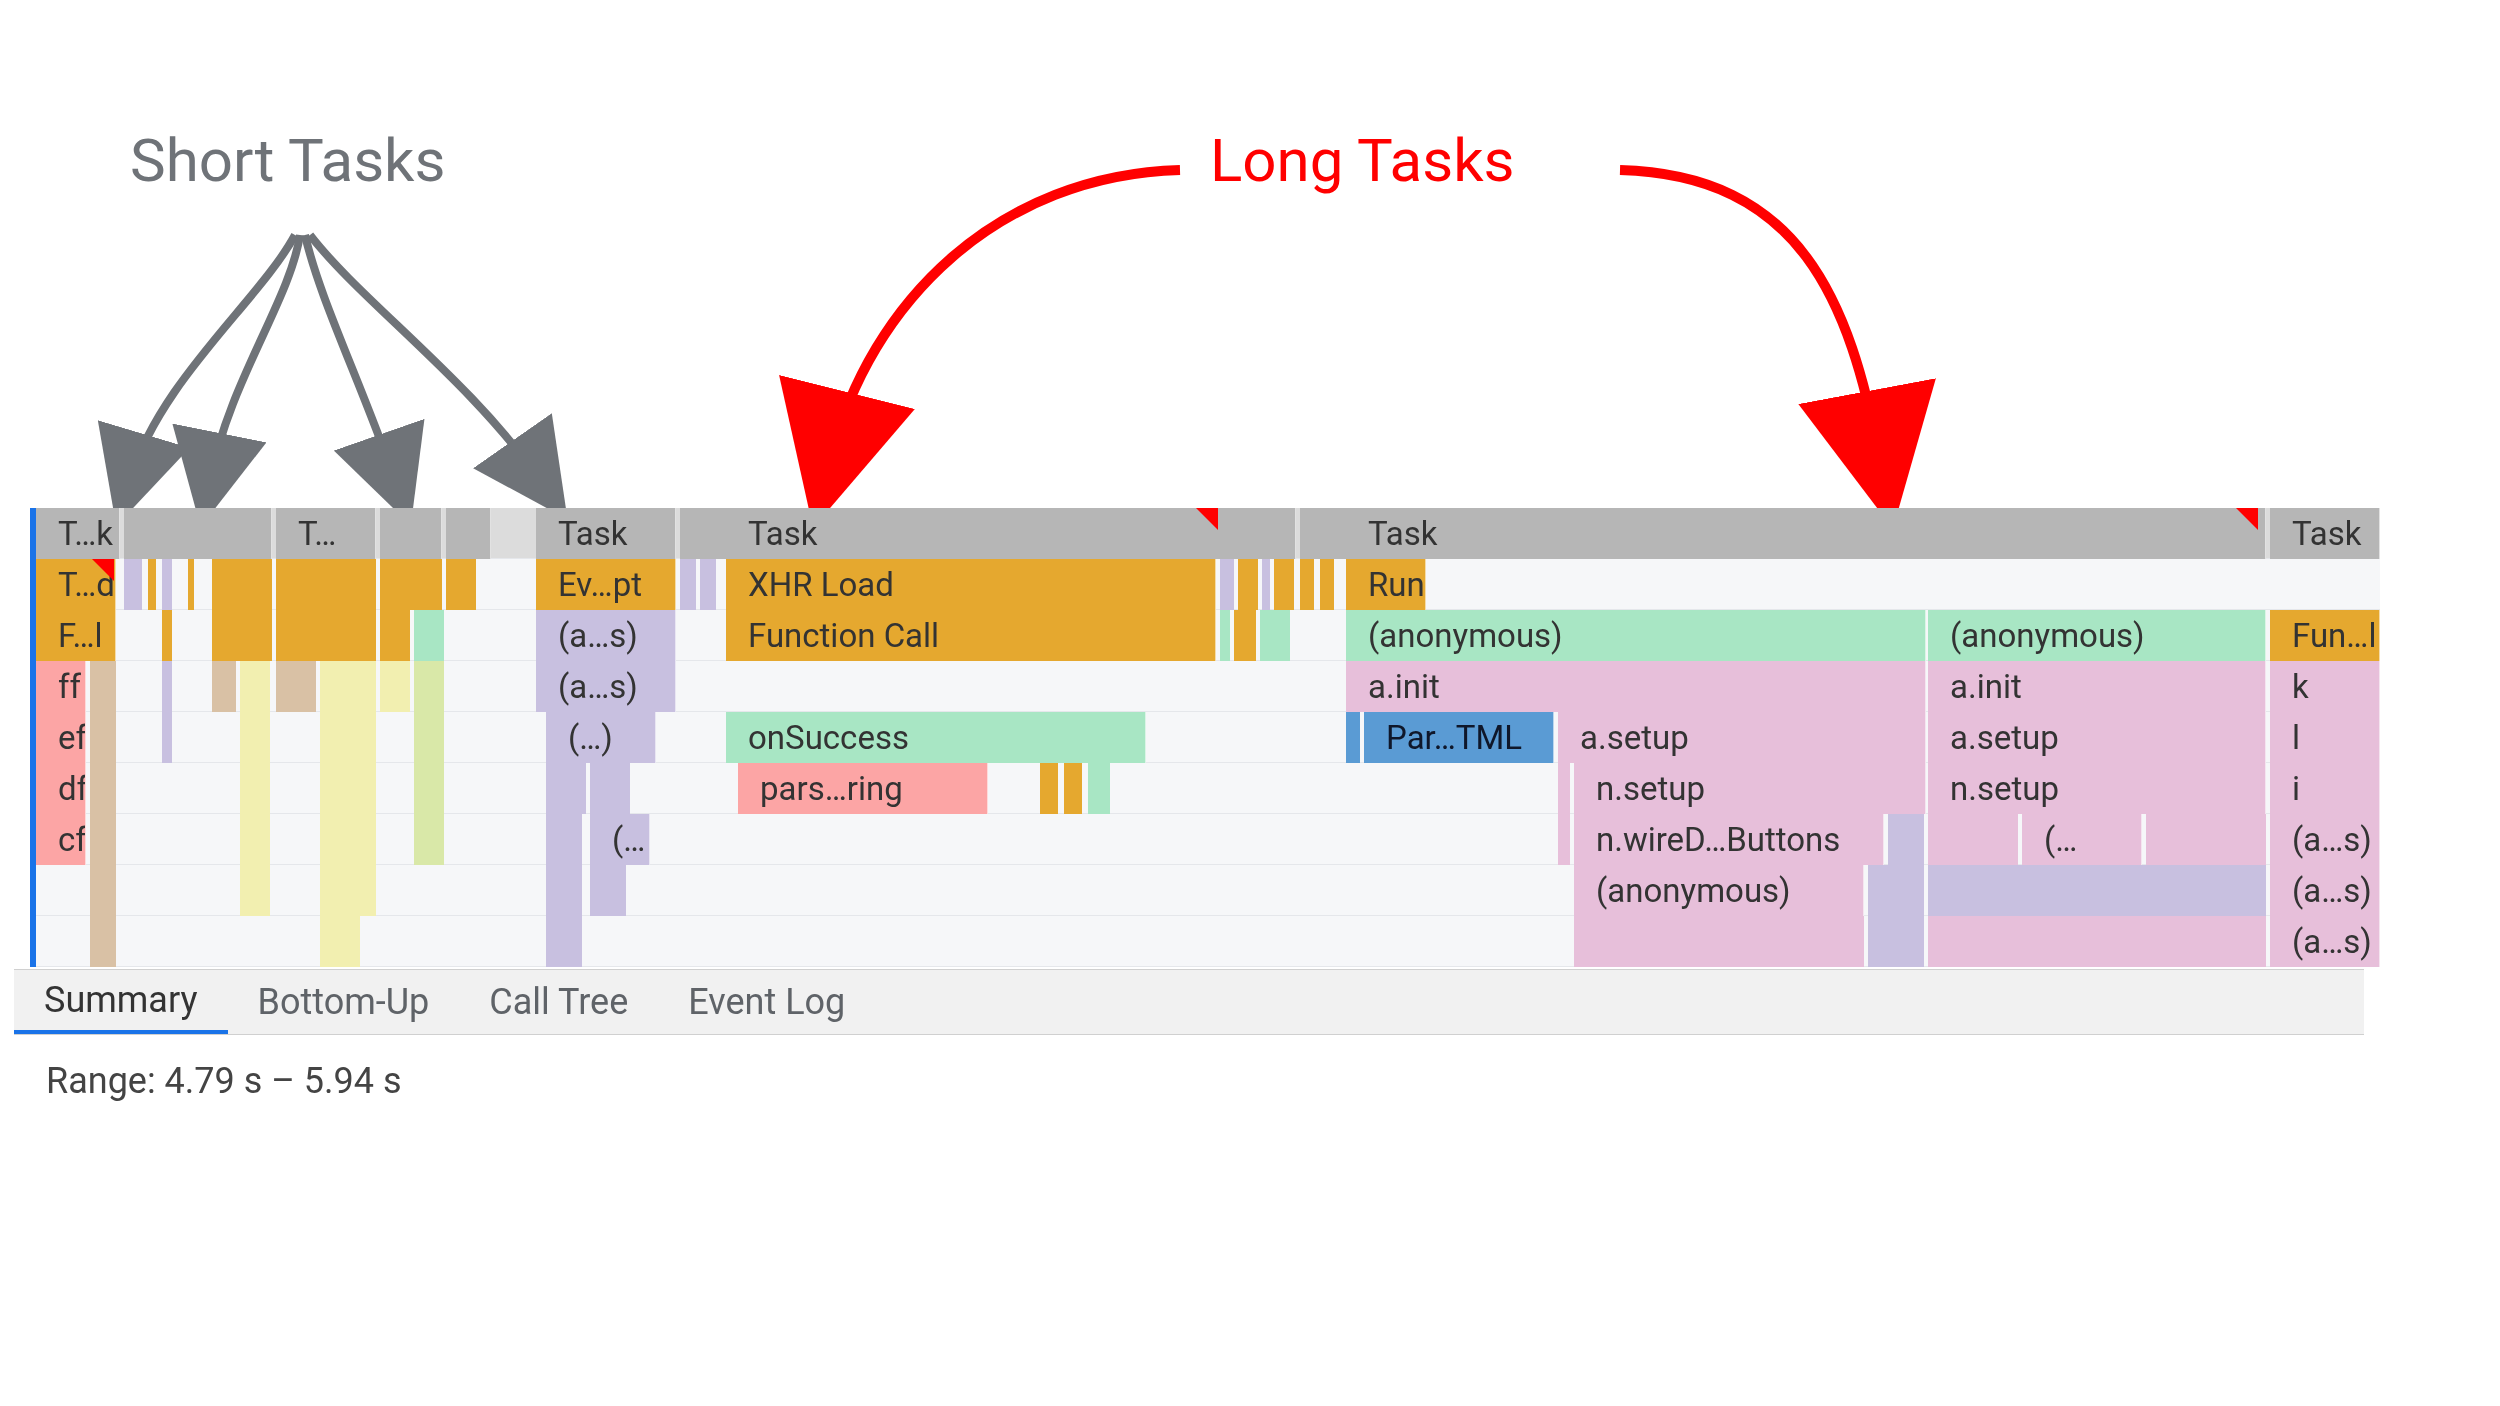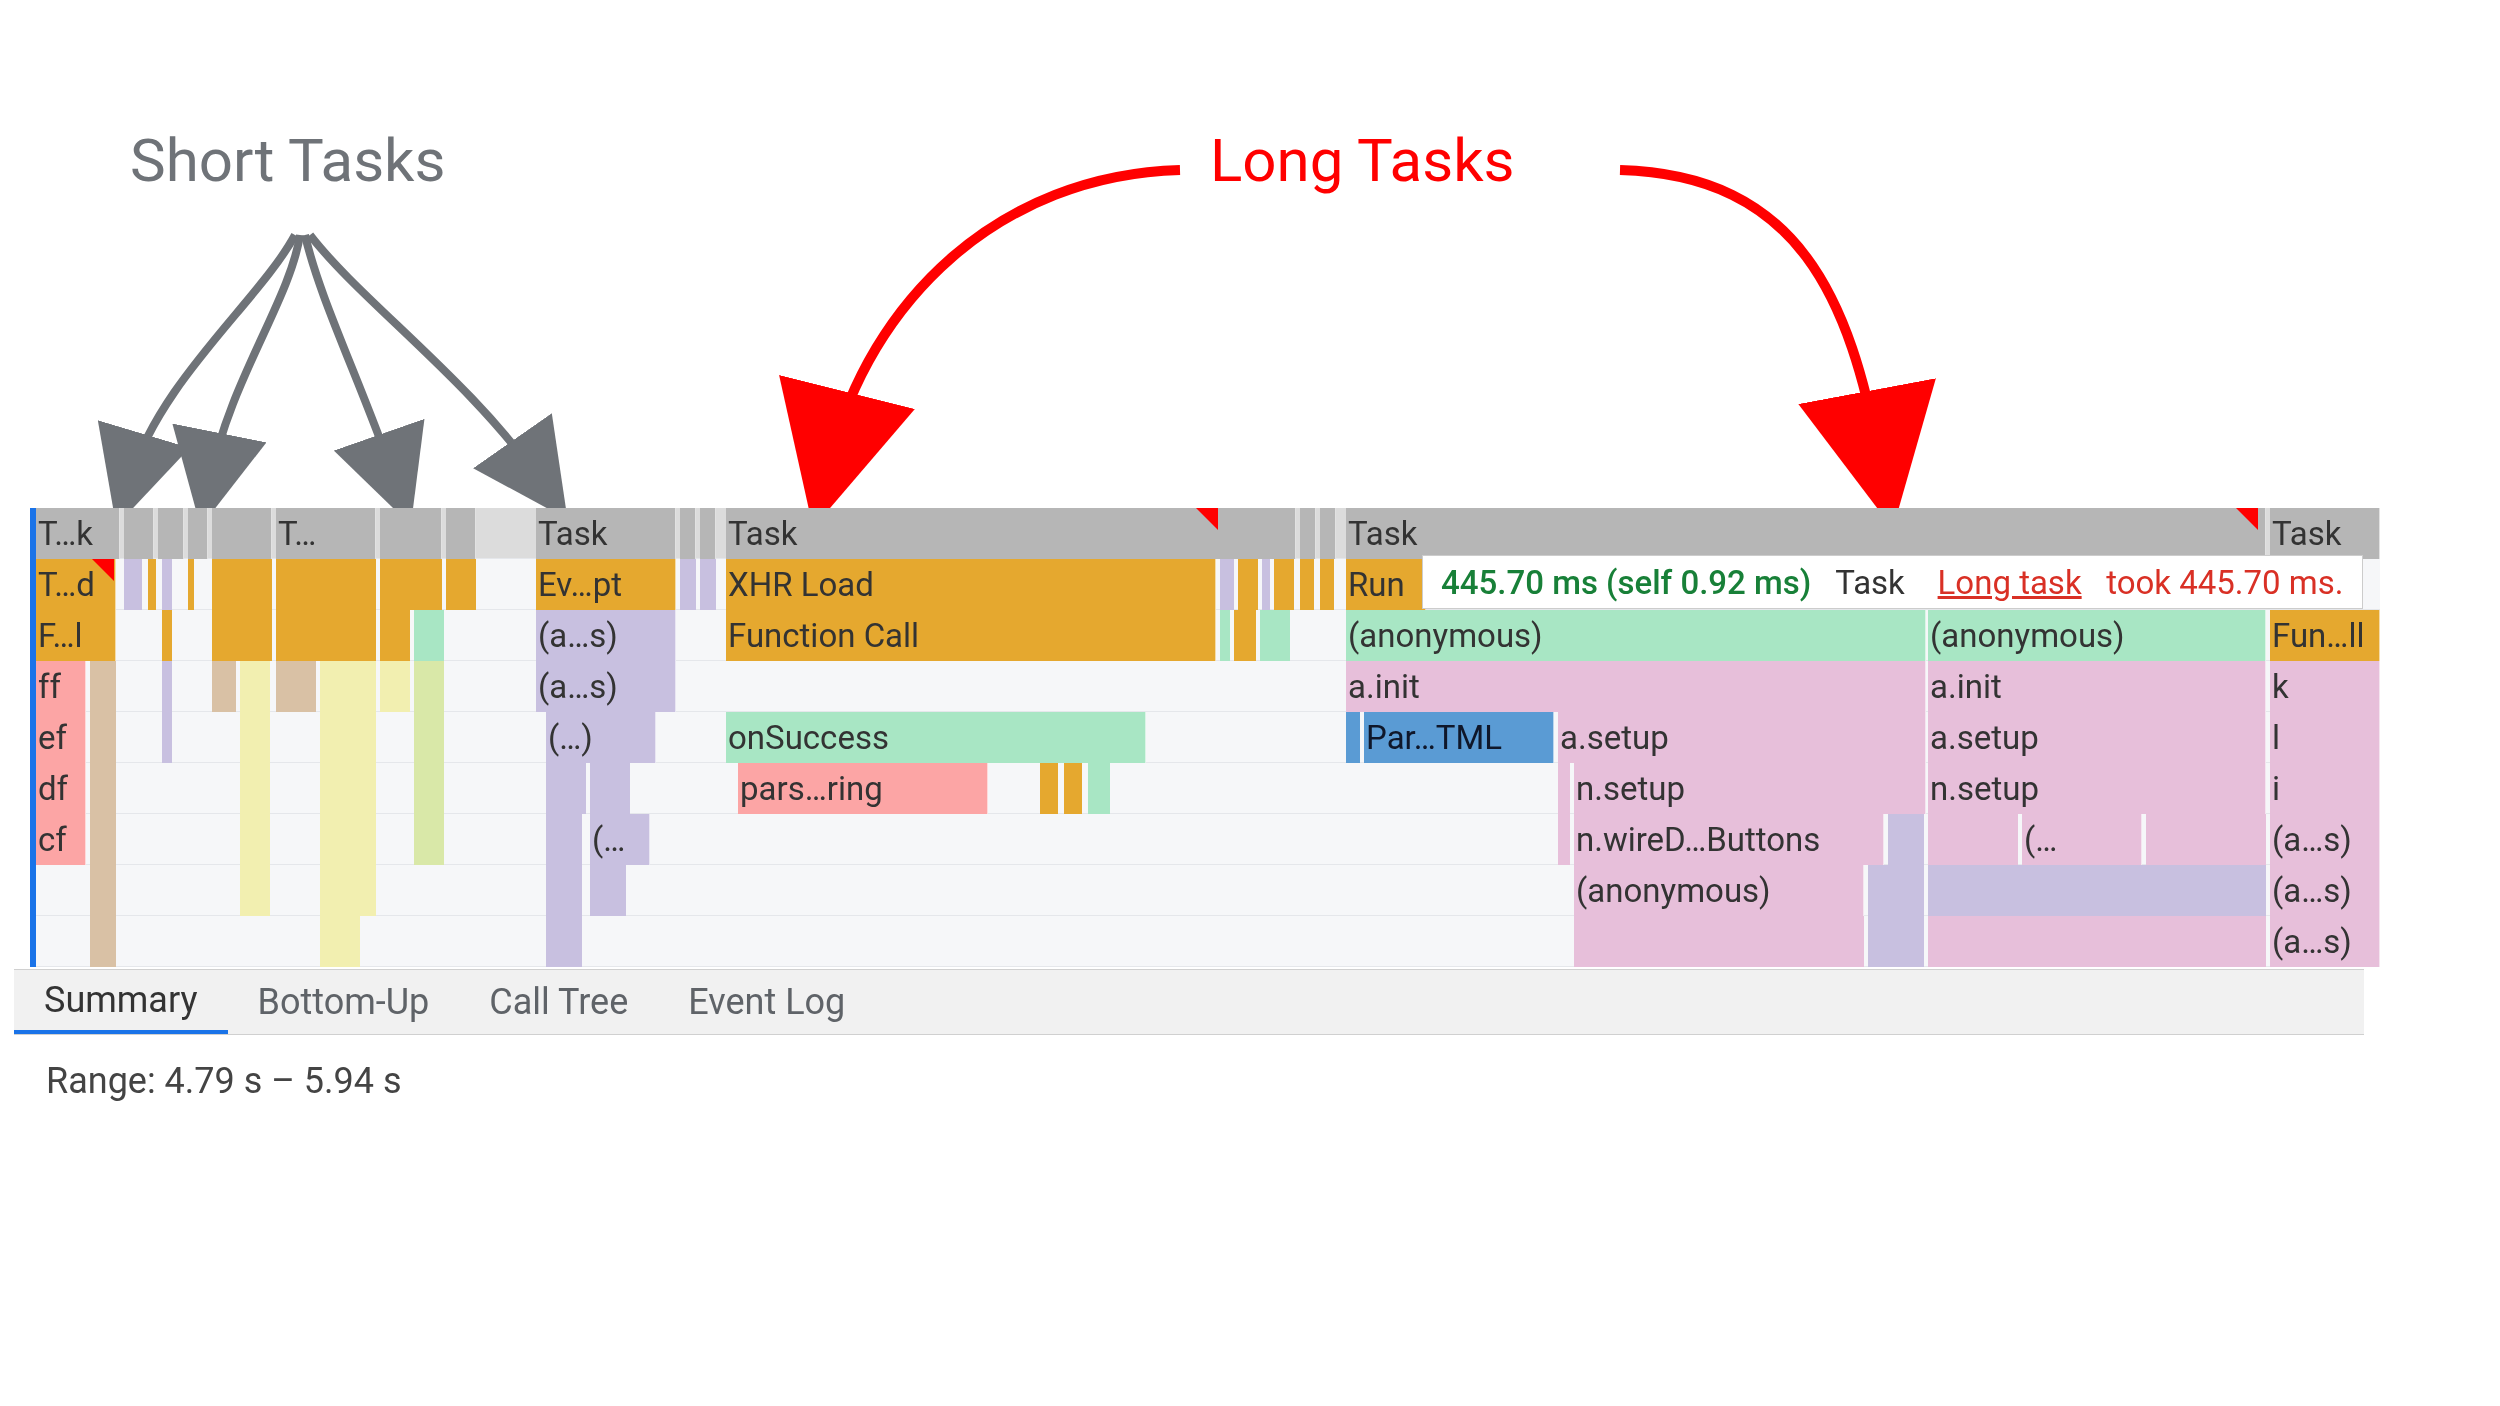--- a/index.html
+++ b/index.html
@@ -11,21 +11,21 @@
   .annot.short { left: 130px; top: 125px; color: #6f7378; font-weight: 400; }
   .annot.long  { left: 1210px; top: 125px; color: #ff0000; font-weight: 400; }
 
   
   svg.arrows { position: absolute; top: 0; left: 0; width: 2500px; height: 1406px; pointer-events: none; }
 
   
   .flame { position: absolute; left: 30px; top: 508px; width: 2350px; border-left: 6px solid #1a73e8; }
   .row { position: relative; height: 51px; width: 100%; border-bottom: 1px solid #e5e7eb; background: #f6f7f9; }
   .row.first { background: #dcdcdc; }
-  .block { position: absolute; top: 0; height: 51px; overflow: hidden; white-space: nowrap; font-size: 33px; line-height: 51px; padding: 0 2px; color: #333; border-right: 1px solid rgba(255,255,255,0.6); }
+  .block { position: absolute; top: 0; height: 51px; overflow: hidden; white-space: nowrap; font-size: 33px; line-height: 51px; padding: 0 22px; color: #333; border-right: 1px solid rgba(255,255,255,0.6); }
   .block.task   { background: #b6b6b6; color: #333; }
   .block.orange { background: #e5a82f; }
   .block.green  { background: #a8e6c4; }
   .block.teal   { background: #aee0d1; }
   .block.purple { background: #c8c0e0; }
   .block.pink   { background: #e7bfda; }
   .block.tan    { background: #fca5a5; }
   .block.blue   { background: #5a9bd4; color: #0f172a; }
 
   .tri { position: absolute; top: 0; width: 0; height: 0; border-style: solid; border-width: 0 22px 22px 0; border-color: transparent #ff0000 transparent transparent; }
@@ -221,29 +221,20 @@
       <div class="stripe" style="left:284px;width:40px;background:#f2efb0;"></div>
       <div class="stripe" style="left:510px;width:36px;background:#c8c0e0;"></div>
       <div class="stripe" style="left:1538px;width:290px;background:#e7bfda;"></div>
       <div class="stripe" style="left:1832px;width:56px;background:#c8c0e0;"></div>
       <div class="stripe" style="left:1892px;width:338px;background:#e7bfda;"></div>
       <div class="block pink" style="left:2234px; width:110px;">(a…s)</div>
     </div>
 
   </div>
 
-  <div class="tooltip">
-    <span class="timing">445.70 ms (self 0.92 ms)</span>
-    <span>&nbsp;</span>
-    <span class="tasklbl">Task</span>
-    <span>&nbsp;&nbsp;</span>
-    <span class="longtask">Long task</span>
-    <span>&nbsp;</span>
-    <span class="took">took 445.70 ms.</span>
-  </div>
 
   <div class="tabs">
     <div class="tab active">Summary</div>
     <div class="tab">Bottom-Up</div>
     <div class="tab">Call Tree</div>
     <div class="tab">Event Log</div>
   </div>
 
   <div class="range">Range: 4.79 s – 5.94 s</div>
 

